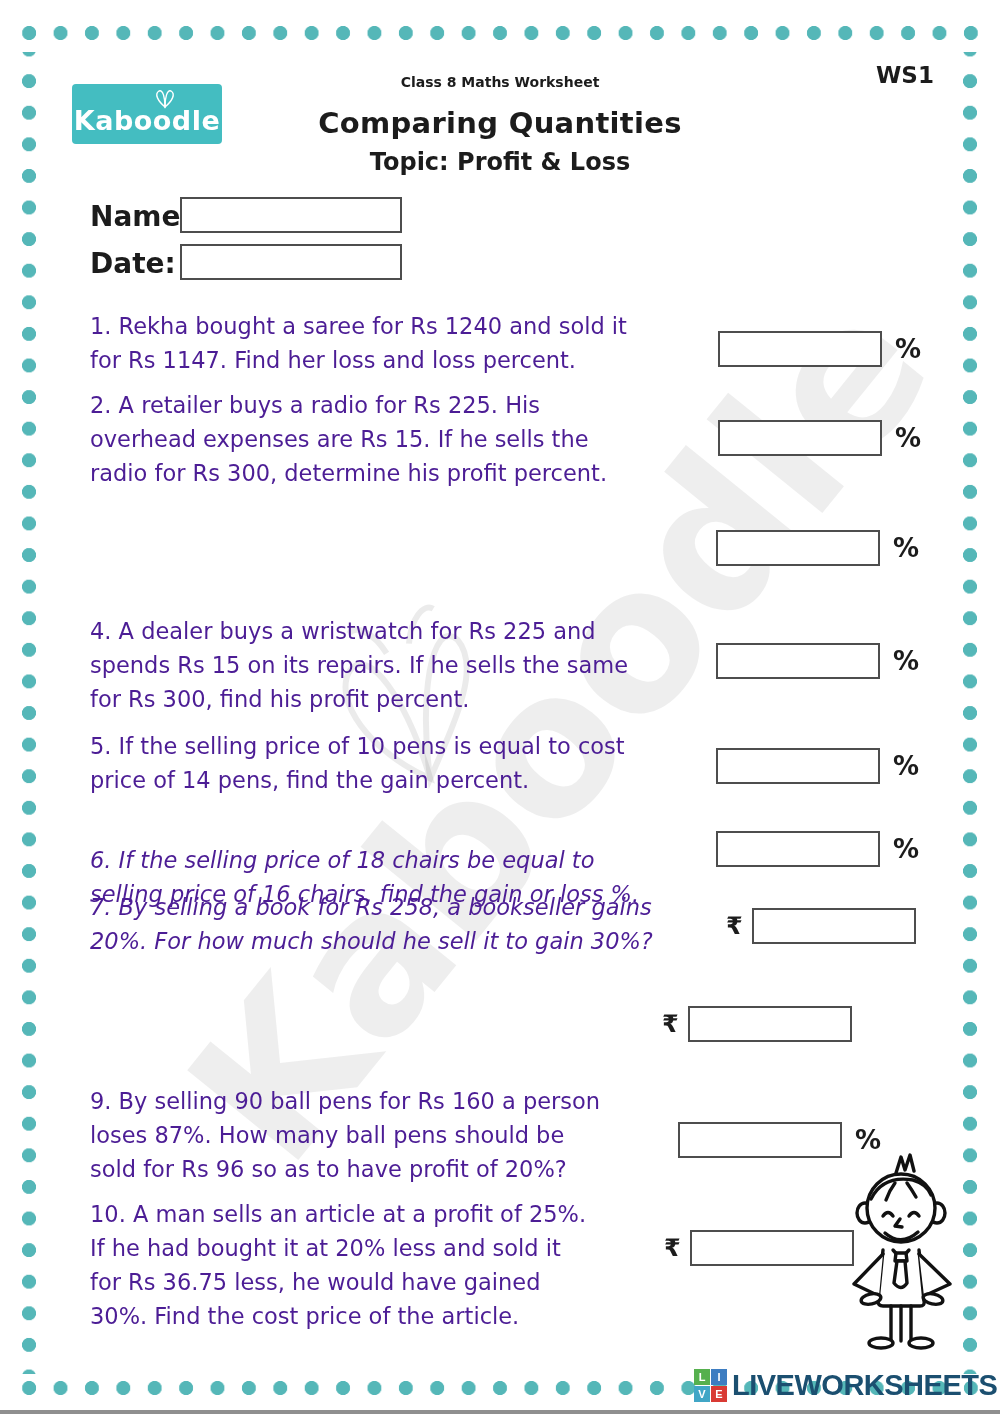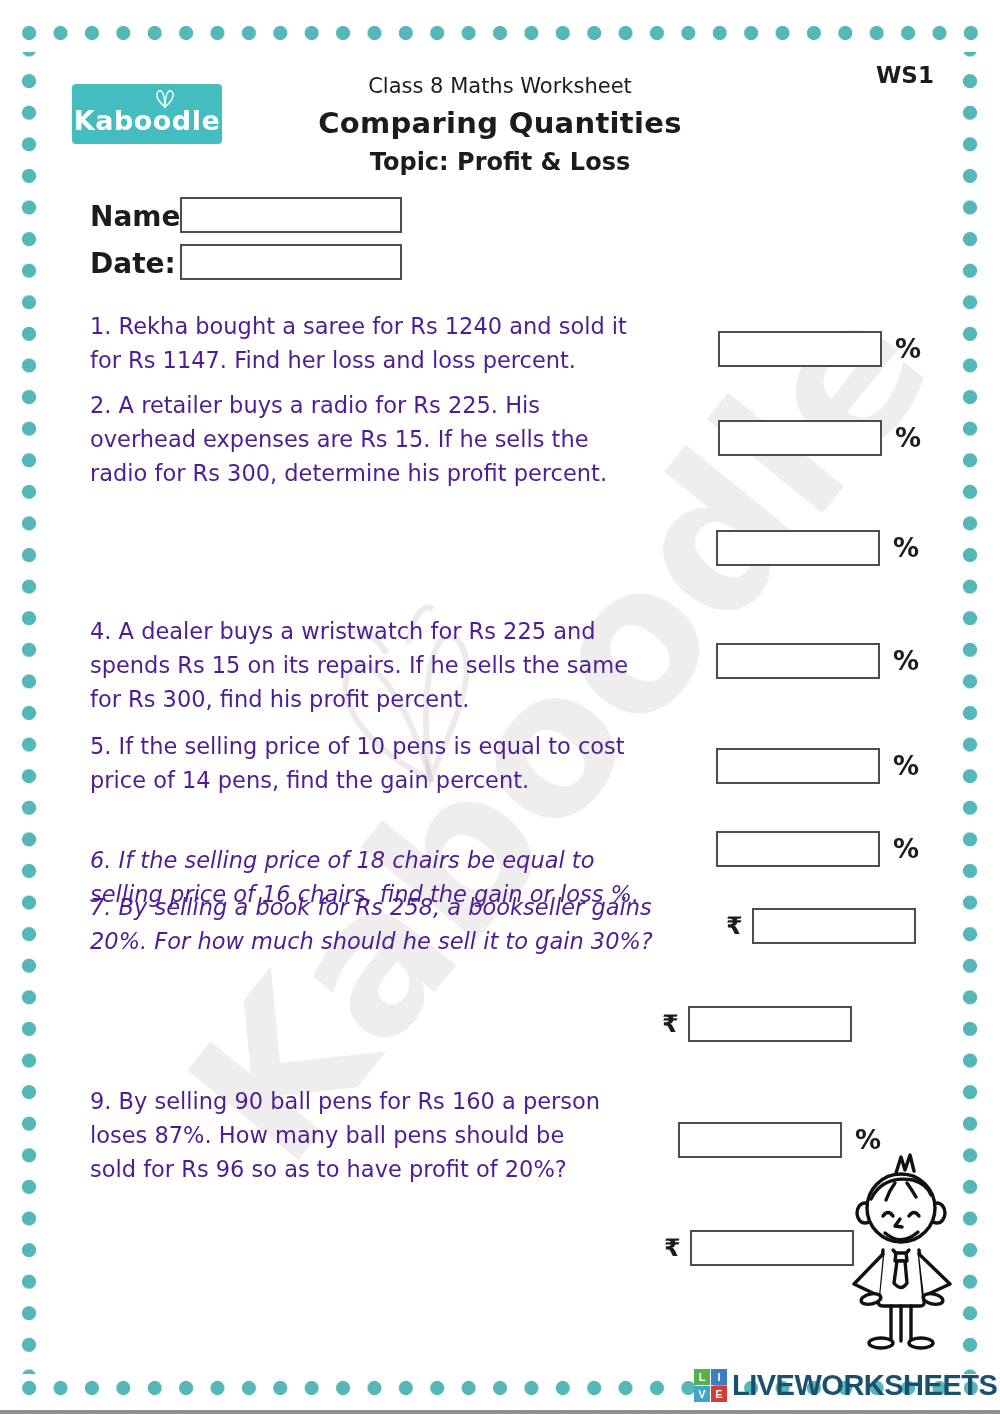--- a/index.html
+++ b/index.html
@@ -26,21 +26,21 @@
     font-size:196px;font-weight:bold;color:rgba(120,120,120,0.13);
     transform:rotate(-51deg);transform-origin:50% 50%;white-space:nowrap;pointer-events:none;
   }
   .watermark-butterfly{position:absolute;left:320px;top:600px;transform:rotate(-14deg);pointer-events:none;}
   
   .logo{position:absolute;left:72px;top:84px;width:150px;height:60px;background:#44bdc1;
     border-radius:4px;display:flex;align-items:flex-end;justify-content:center;}
   .logo-text{color:#ffffff;font-size:27px;font-weight:bold;letter-spacing:0.5px;padding-bottom:8px;}
   .logo-butterfly{position:absolute;left:80px;top:2px;}
   .hdr{position:absolute;left:250px;width:500px;text-align:center;}
-  .hdr1{top:74px;font-size:21px;font-weight:normal;}
+  .hdr1{top:74px;font-size:14px;font-weight:bold;}
   .hdr2{top:106px;font-size:29px;font-weight:bold;letter-spacing:0.3px;}
   .hdr3{top:148px;font-size:24px;font-weight:bold;}
   .ws-label{position:absolute;left:876px;top:62px;width:60px;font-size:23px;font-weight:bold;}
   
   .fld-label{position:absolute;left:90px;font-size:28px;font-weight:bold;}
   .lbl-name{top:200px;} .lbl-date{top:247px;}
   .fld-input{position:absolute;left:180px;width:206px;height:32px;border:2px solid #4d4d4d;
     background:#fff;font-size:20px;padding:0 6px;box-sizing:content-box;}
   .inp-name{top:197px;} .inp-date{top:244px;}
   
@@ -171,20 +171,24 @@
 
   <div class="q-text q9">9. By selling 90 ball pens for Rs 160 a person
 loses 87%. How many ball pens should be
 sold for Rs 96 so as to have profit of 20%?</div>
   <div class="ans a9">
 
     <input class="ansbox" type="text" style="">
     <span class="pct">%</span>
   </div>
 
+  <div class="q-text q10">10. A man sells an article at a profit of 25%.
+If he had bought it at 20% less and sold it
+for Rs 36.75 less, he would have gained
+30%. Find the cost price of the article.</div>
   <div class="ans a10">
     <span class="cur">₹</span>
     <input class="ansbox" type="text" style="">
 
   </div>
 
   <svg class="boy" width="122" height="198" viewBox="0 0 122 198">
     <g fill="none" stroke="#111111" stroke-width="3.4" stroke-linecap="round" stroke-linejoin="round">
       <path d="M53 20 L58 4 L62 17 L67 2 L71 18" fill="#ffffff"></path>
       <ellipse cx="22" cy="60" rx="8" ry="10" fill="#ffffff"></ellipse>

